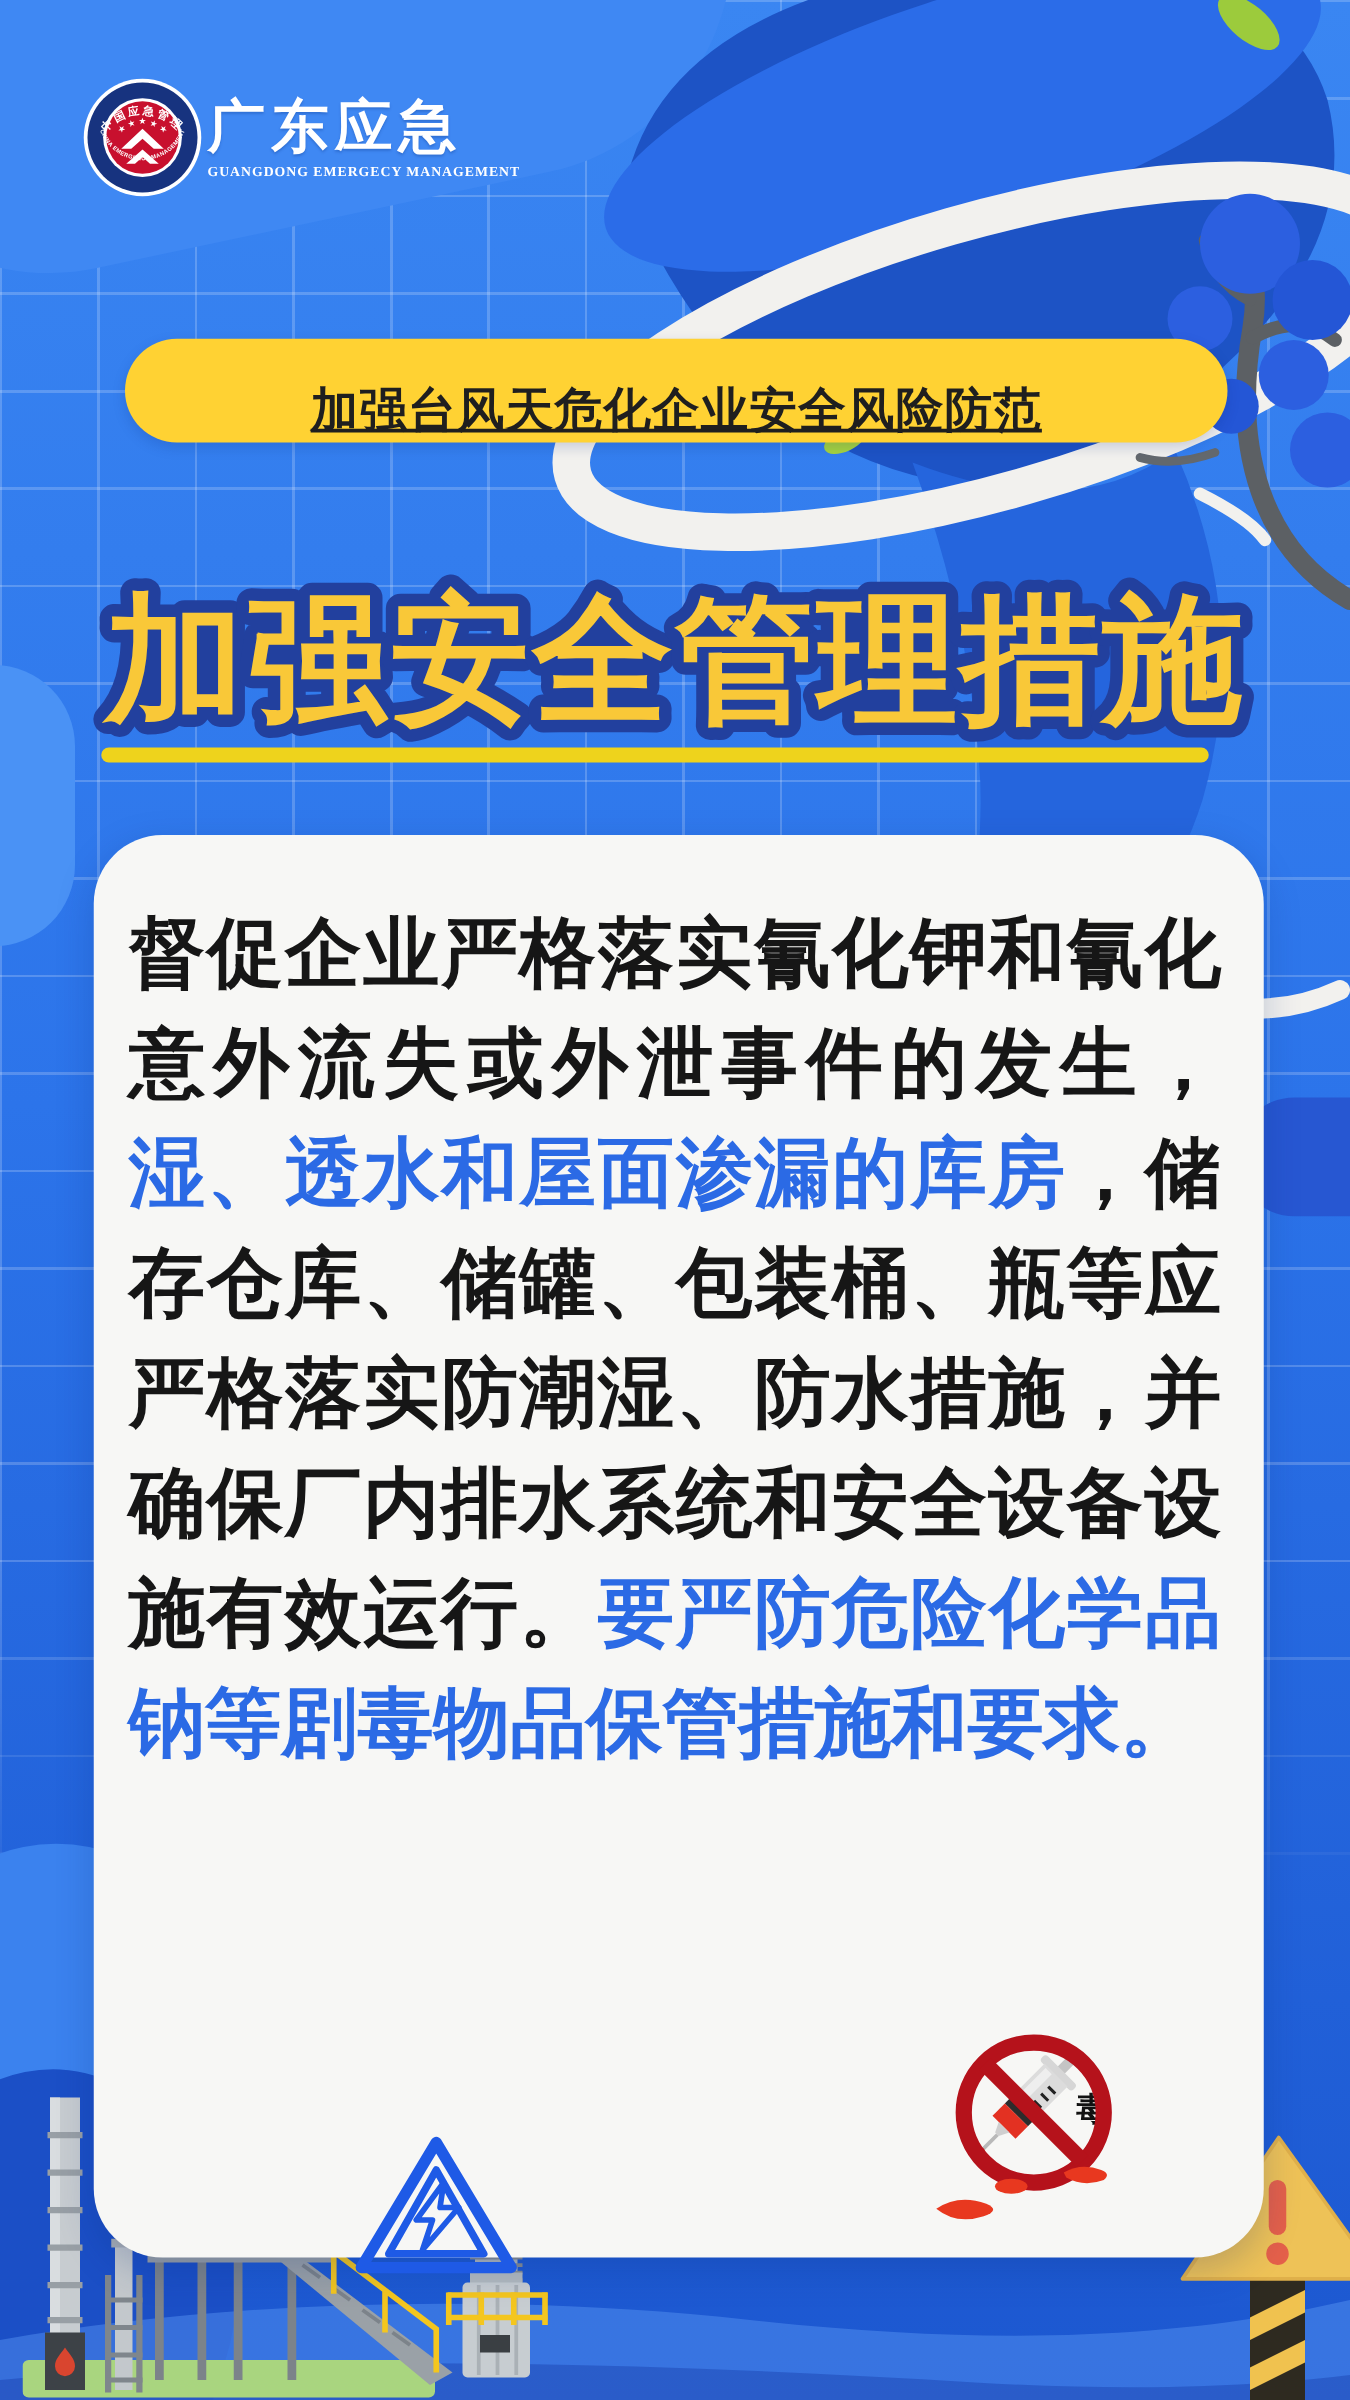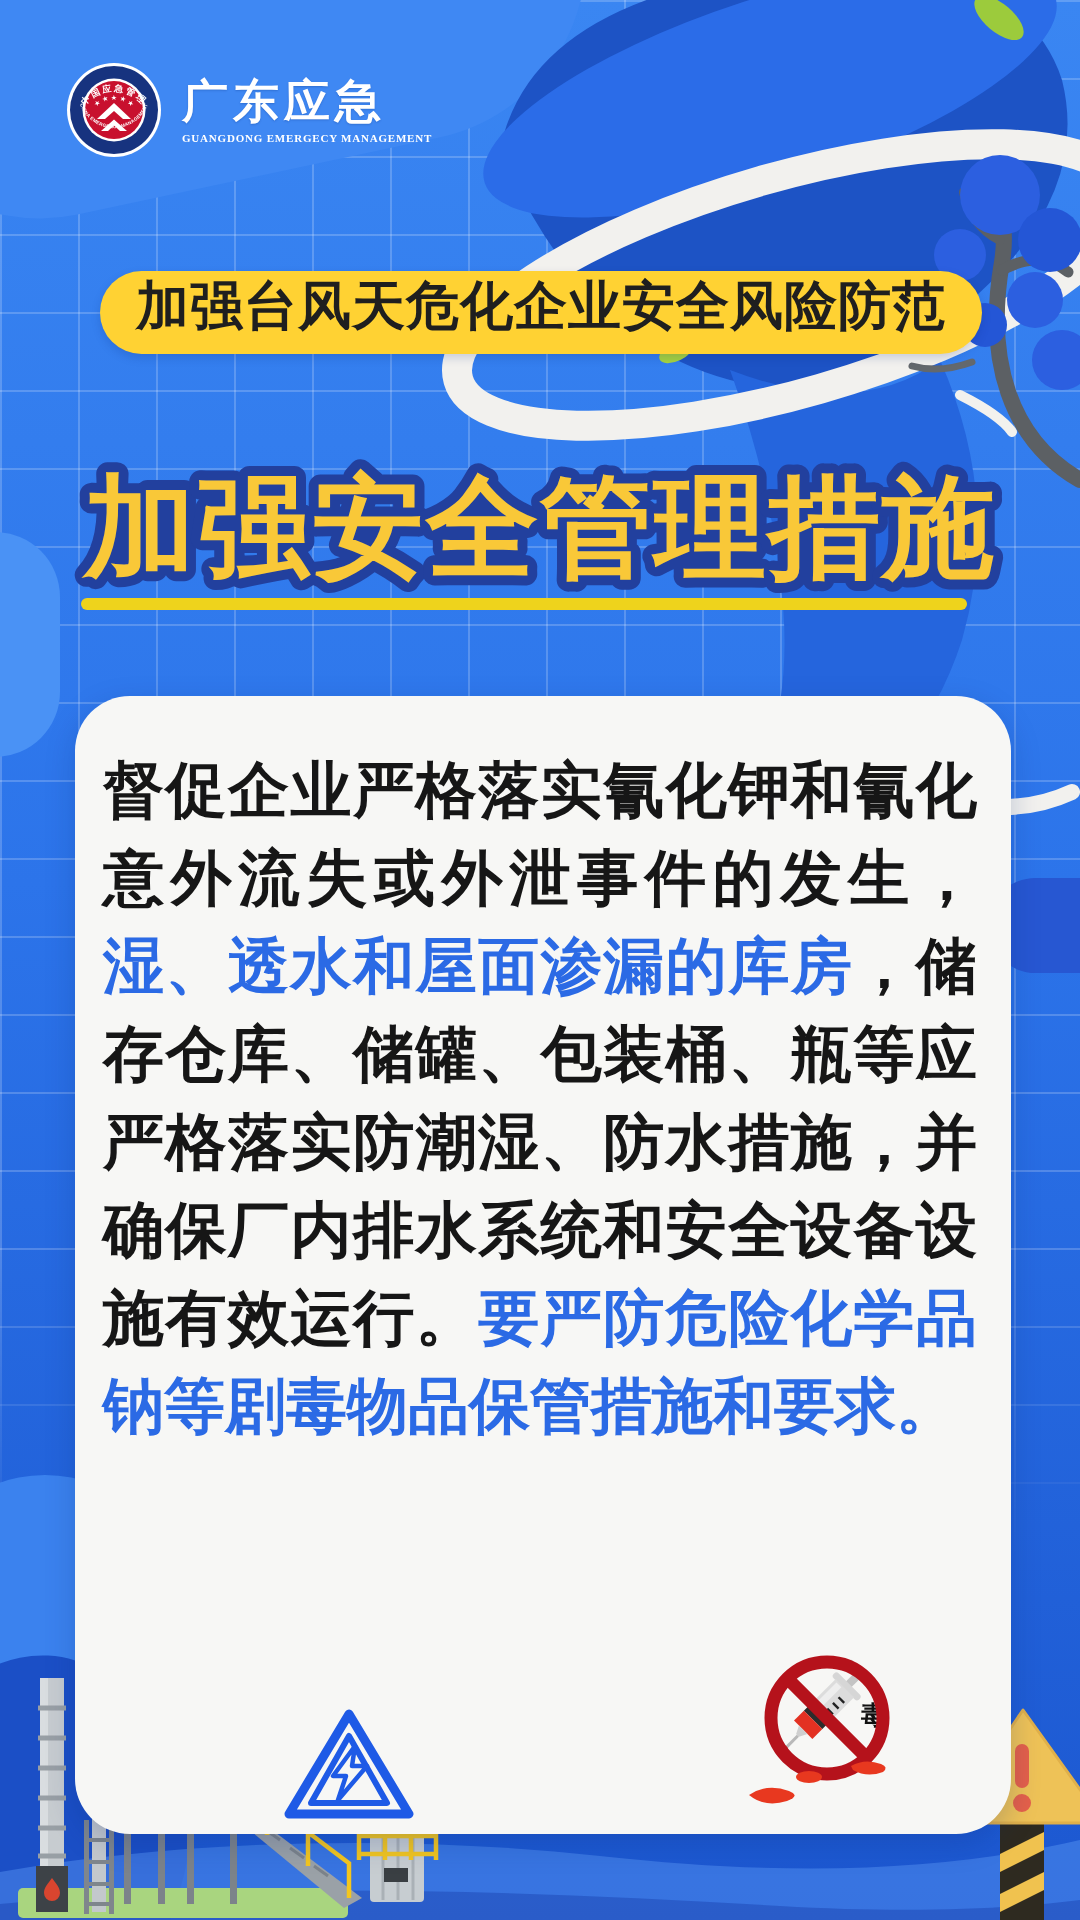--- a/index.html
+++ b/index.html
@@ -21,36 +21,36 @@
   
   .grid{position:absolute;left:0;top:0;width:1080px;height:1560px;
     background-image:
       repeating-linear-gradient(to right, rgba(255,255,255,.20) 0 2px, transparent 2px 78px),
       repeating-linear-gradient(to bottom, rgba(255,255,255,.20) 0 2px, transparent 2px 78px);
     -webkit-mask-image:linear-gradient(to bottom,#000 80%,transparent 100%);
     mask-image:linear-gradient(to bottom,#000 80%,transparent 100%);
   }
   
   .logo{left:66px;top:62px;display:flex;align-items:flex-start;z-index:6;}
-  .logo-text{margin-left:20px;color:#fff;}
+  .logo-text{margin-left:4px;color:#fff;}
   .logo-title{font-size:46px;font-weight:800;letter-spacing:5px;line-height:50px;margin-top:14px;
     text-shadow:0 1px 2px rgba(0,40,120,.25);}
   .logo-sub{font-size:11px;font-weight:700;letter-spacing:.8px;margin-top:6px;font-family:Liberation Serif, serif;}
   
   .banner{left:100px;top:271px;width:882px;height:83px;border-radius:42px;
     background:var(--pill-yellow);z-index:6;
-    display:flex;align-items:flex-start;justify-content:center;
-    font-size:53px;font-weight:700;color:#1f1f1f;letter-spacing:1px;
-    box-shadow:0 4px 10px rgba(10,40,120,.18);}
+    display:flex;align-items:flex-end;justify-content:center;
+    font-size:38px;font-weight:700;color:#1f1f1f;letter-spacing:1px;
+    box-shadow:0 4px 10px rgba(10,40,120,.18);text-decoration:underline;}
   
   .title-svg{left:0;top:430px;z-index:6;}
   .underline{left:81px;top:598px;width:886px;height:12px;border-radius:6px;
     background:var(--underline-yellow);z-index:6;}
   
-  .card{left:75px;top:696px;width:936px;height:1138px;border-radius:55px;
+  .card{left:75px;top:668px;width:936px;height:1138px;border-radius:55px;
     background:var(--card-bg);z-index:5;box-shadow:0 10px 30px rgba(8,40,120,.22);}
   .card-text{position:absolute;left:28px;top:50px;width:874px;}
   .card-line{height:88px;line-height:88px;font-size:61px;font-weight:600;
     letter-spacing:0;color:var(--text-black);
     text-align:justify;text-align-last:justify;word-break:break-all;}
   .card-line.last{text-align-last:left;}
   .seg-b{color:var(--text-blue);}
   .seg-k{color:var(--text-black);}
   .no-poison{position:absolute;left:668px;top:952px;}
   

